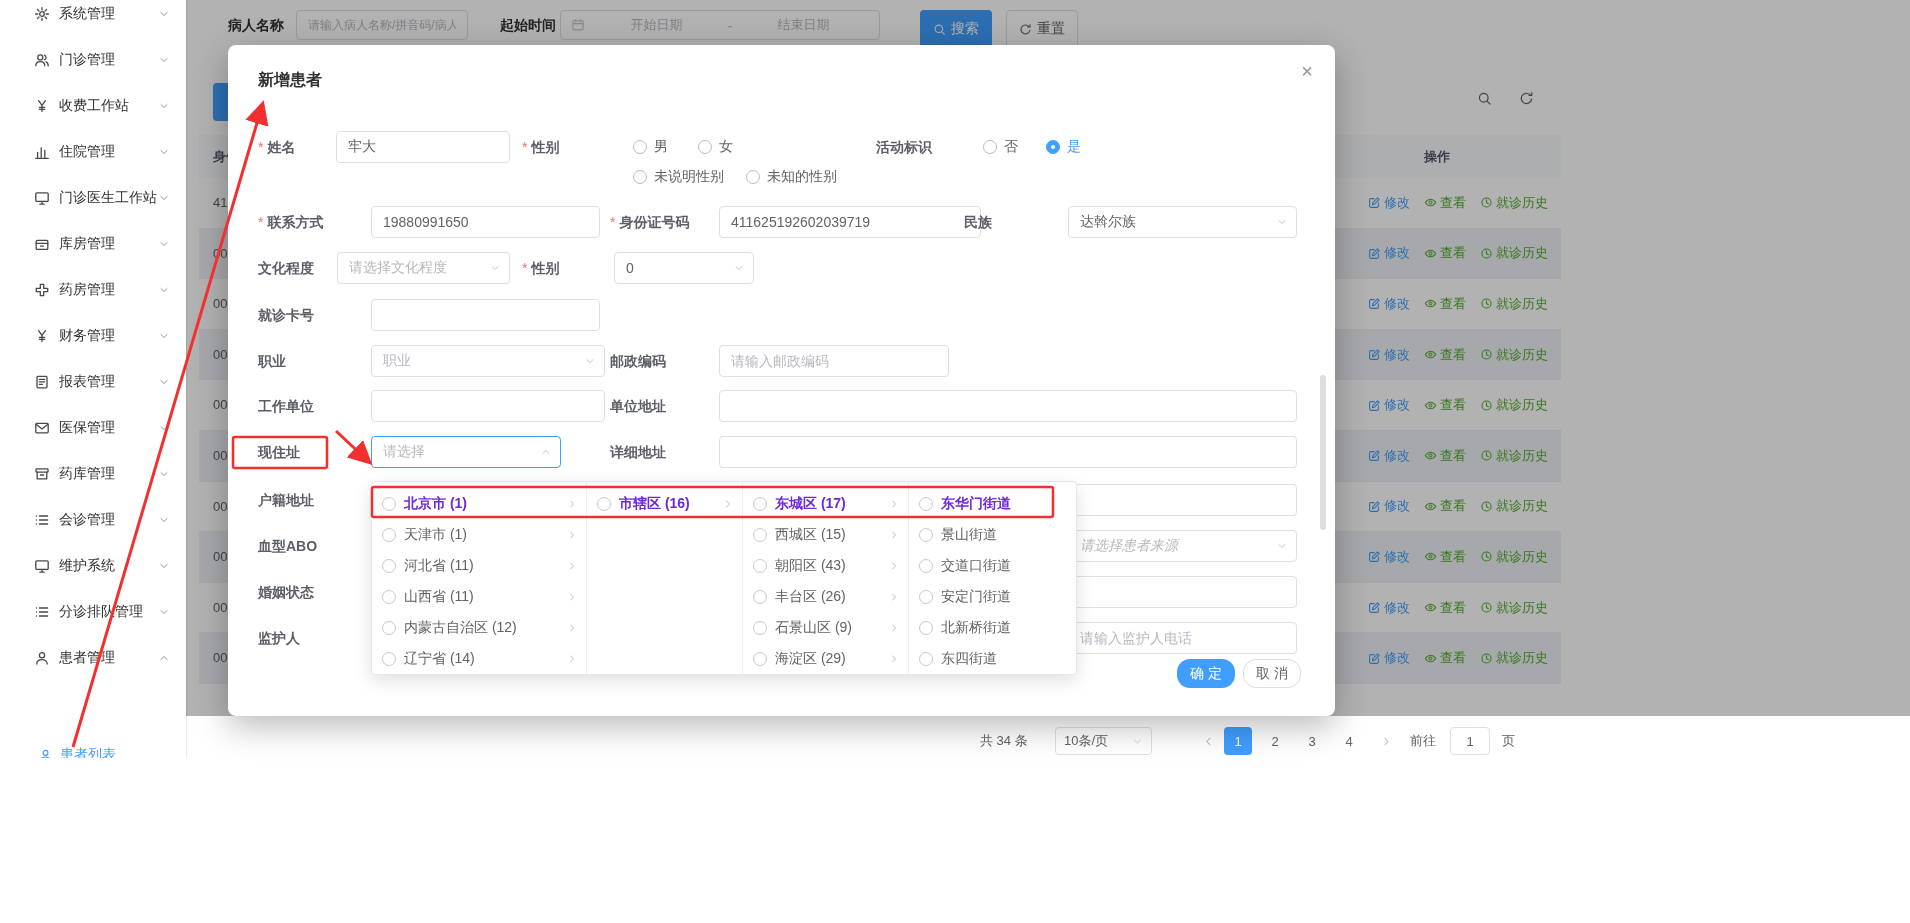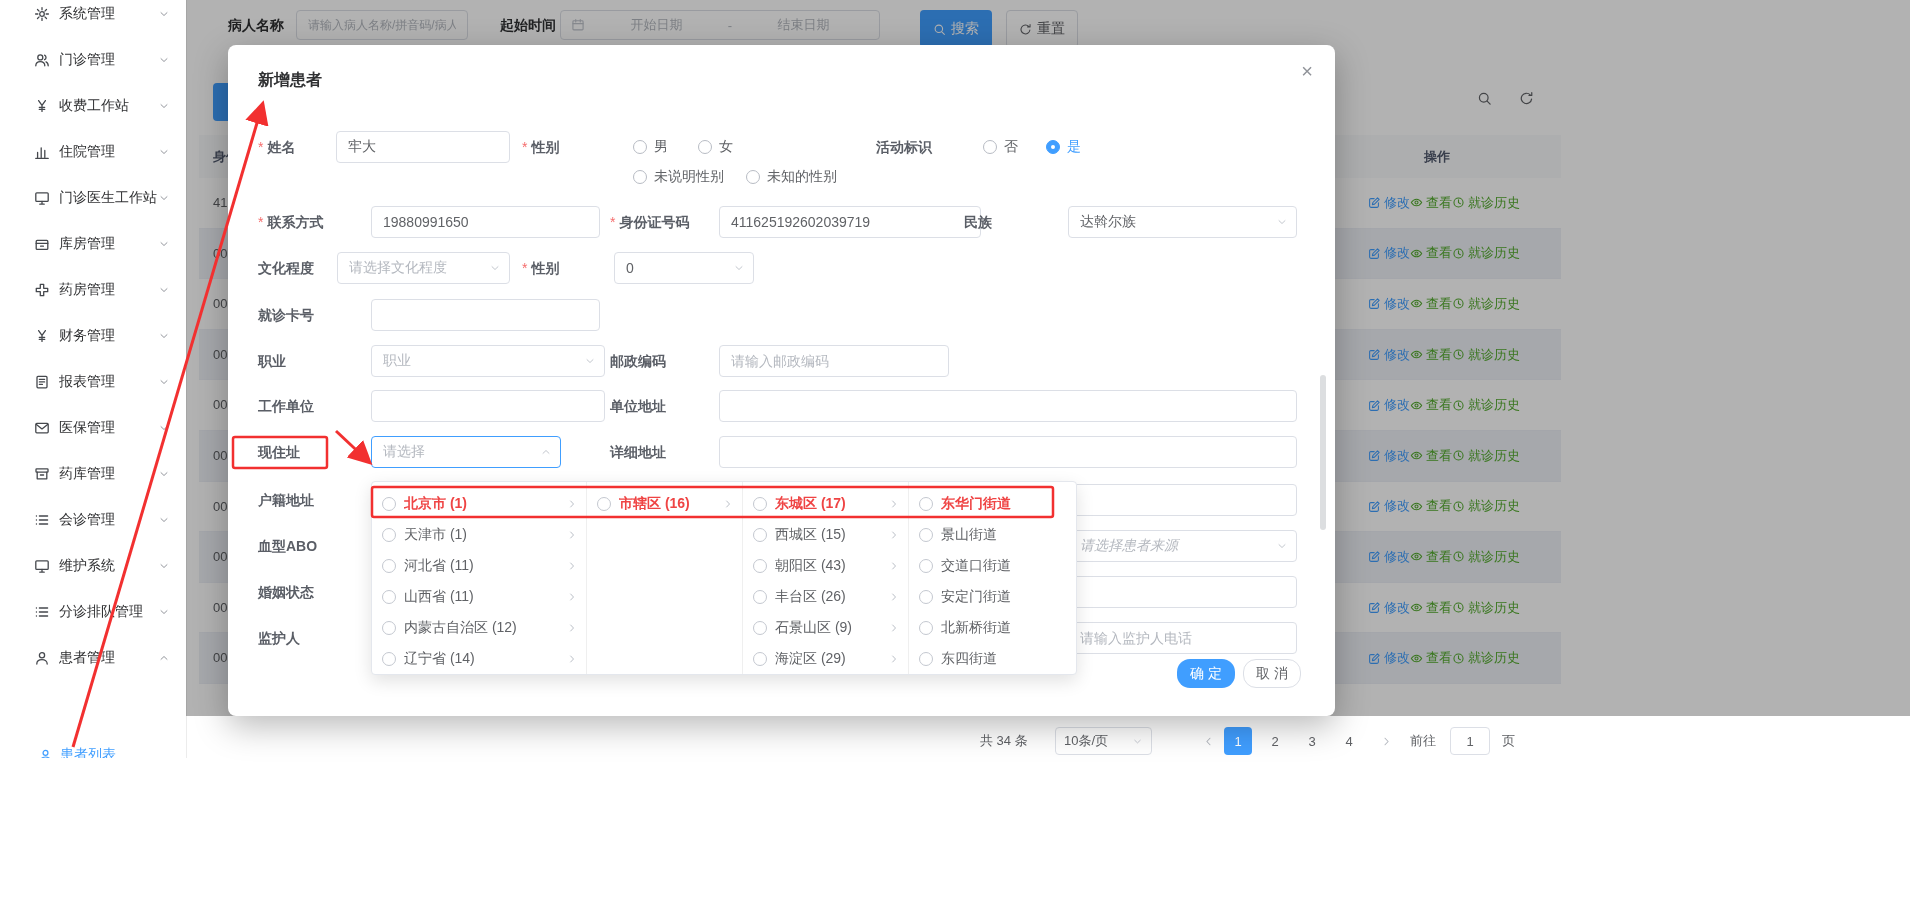--- a/index.html
+++ b/index.html
@@ -32,21 +32,21 @@
   .btn.primary{background:#409EFF;color:#fff;}
   .btn.plain{background:#fff;color:#606266;border-color:#dcdfe6;}
   .tb-ico{position:absolute;width:20px;height:20px;display:flex;align-items:center;justify-content:center;color:#606266;cursor:pointer;}
   
   .t-headrow{position:absolute;left:13px;top:135px;width:1362px;height:43px;background:#f8f9fb;border-bottom:1px solid #e8eaec;}
   .th-left{position:absolute;left:14px;top:0;line-height:43px;font-size:13px;font-weight:700;color:#515a6e;width:16px;overflow:hidden;white-space:nowrap;}
   .th-action{position:absolute;left:1198px;top:0;width:80px;line-height:43px;text-align:center;font-size:13px;font-weight:700;color:#515a6e;}
   .t-row{position:absolute;left:13px;width:1362px;height:50.6px;background:#fff;border-bottom:1px solid #ebeef5;box-sizing:border-box;}
   .t-row.stripe{background:#eef1f6;}
   .frag{position:absolute;left:14px;top:0;line-height:50.6px;font-size:13px;color:#606266;width:15px;overflow:hidden;white-space:nowrap;}
-  .acts{position:absolute;left:1169px;top:0;height:100%;display:flex;align-items:center;}
+  .acts{position:absolute;left:1169px;top:0;height:100%;display:flex;align-items:center;gap:14px;}
   .lnk{display:inline-flex;align-items:center;gap:3px;font-size:13px;cursor:pointer;white-space:nowrap;}
   .lnk.edit{color:#409EFF;}.lnk.view{color:#54ab2e;justify-content:center;}.lnk.hist{color:#54ab2e;}
   .lic{display:flex;}
   
   .pg-txt{position:absolute;font-size:13px;color:#606266;line-height:16px;white-space:nowrap;}
   .pg-size{position:absolute;left:869px;top:727px;width:97px;height:28px;border:1px solid #dcdfe6;border-radius:4px;
            box-sizing:border-box;display:flex;align-items:center;justify-content:space-between;padding:0 8px;
            font-size:13px;color:#606266;background:#fff;cursor:pointer;}
   .pg-arrow{position:absolute;top:727px;width:28px;height:28px;display:flex;align-items:center;justify-content:center;color:#b4b8bf;cursor:pointer;}
   #pg-pages{position:absolute;left:1038px;top:727px;display:flex;gap:9px;}
@@ -84,21 +84,21 @@
          border-radius:13px;font-size:14px;cursor:pointer;box-sizing:border-box;}
   .m-btn.ok{left:949px;background:#409EFF;color:#fff;}
   .m-btn.cancel{left:1015px;background:#fff;color:#606266;border:1px solid #dcdfe6;}
   
   .cascader{position:absolute;left:143px;top:436px;width:704px;height:192px;background:#fff;border:1px solid #e4e7ed;
             border-radius:4px;box-shadow:0 6px 18px rgba(0,0,0,.12);display:flex;z-index:70;box-sizing:content-box;}
   .cas-col{border-right:1px solid #efefef;padding:6px 0;box-sizing:border-box;height:100%;overflow:hidden;}
   .cas-col:last-child{border-right:none;}
   .cas-item{height:31px;display:flex;align-items:center;gap:8px;padding:0 8px 0 10px;font-size:14px;color:#606266;cursor:pointer;}
   .cas-item .cas-lbl{flex:1;white-space:nowrap;overflow:hidden;}
-  .cas-item.active{color:#ef4444;font-weight:700;}
+  .cas-item.active{color:#6d28d9;font-weight:700;}
   .dot2{width:14px;height:14px;border:1px solid #c4c8d0;border-radius:50%;background:#fff;flex:none;box-sizing:border-box;}
   .cchev{display:flex;color:#b8bcc4;flex:none;}
   
   .anno{position:absolute;left:0;top:0;width:1910px;height:923px;z-index:100;pointer-events:none;}
 </style>
 </head>
 <body>
 
 <div id="canvas">
 

